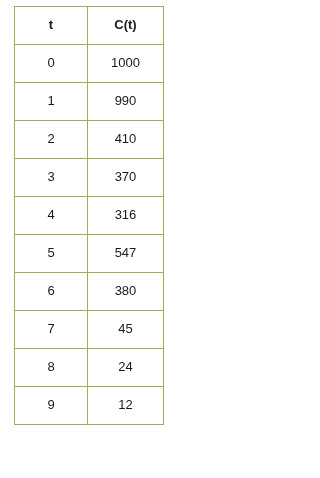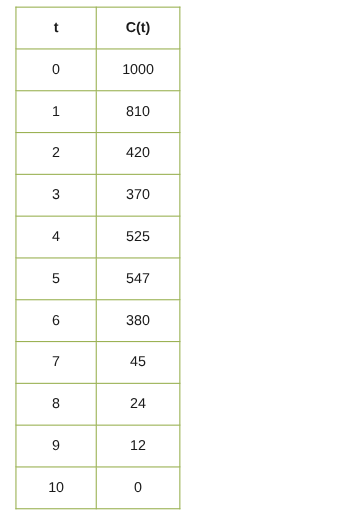--- a/index.html
+++ b/index.html
@@ -64,33 +64,33 @@
         <th>C(t)</th>
       </tr>
     </thead>
     <tbody>
       <tr>
         <td>0</td>
         <td>1000</td>
       </tr>
       <tr>
         <td>1</td>
-        <td>810</td>
+        <td>990</td>
       </tr>
       <tr>
         <td>2</td>
-        <td>420</td>
+        <td>410</td>
       </tr>
       <tr>
         <td>3</td>
         <td>370</td>
       </tr>
       <tr>
         <td>4</td>
-        <td>525</td>
+        <td>316</td>
       </tr>
       <tr>
         <td>5</td>
         <td>547</td>
       </tr>
       <tr>
         <td>6</td>
         <td>380</td>
       </tr>
       <tr>
@@ -98,19 +98,15 @@
         <td>45</td>
       </tr>
       <tr>
         <td>8</td>
         <td>24</td>
       </tr>
       <tr>
         <td>9</td>
         <td>12</td>
       </tr>
-      <tr>
-        <td>10</td>
-        <td>0</td>
-      </tr>
     </tbody>
   </table>
 </div>
 
 </body></html>

